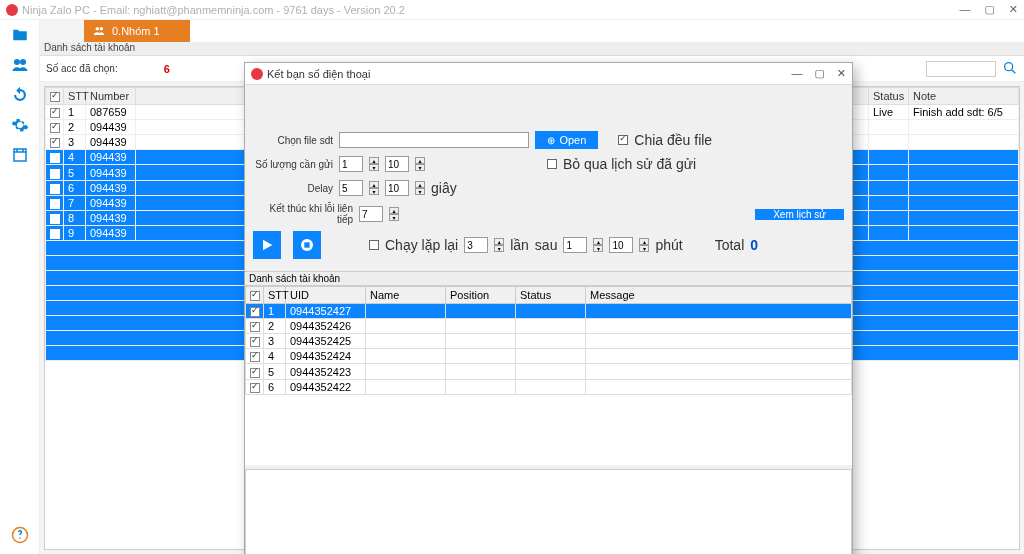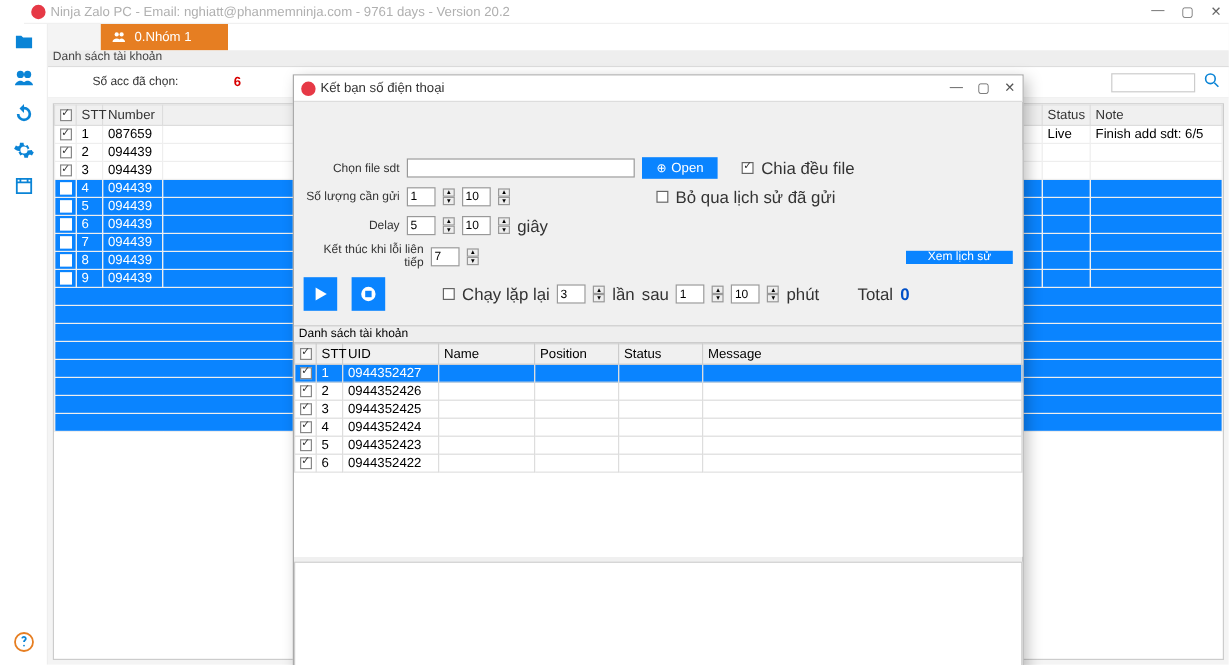--- a/index.html
+++ b/index.html
@@ -1,33 +1,33 @@
 <!DOCTYPE html>
 <html><head>
 <meta charset="utf-8">
 <style>
   * { box-sizing: border-box; font-family: "Segoe UI", Tahoma, sans-serif; font-size: 11px; }
   html,body { margin:0; padding:0; width:1024px; height:554px; background:#fff; overflow:hidden; }
-  .titlebar { height:20px; background:#fff; display:flex; align-items:center; padding:0 6px; color:#b0b0b0; font-size:10px; border-bottom:1px solid #f0f0f0;margin-left:20px;}
+  .titlebar { height:20px; background:#fff; display:flex; align-items:center; padding:0 6px; color:#b0b0b0; font-size:10px; border-bottom:1px solid #f0f0f0;}
   .titlebar .logo { width:12px; height:12px; border-radius:50%; background:#e63946; margin-right:4px; display:flex; align-items:center; justify-content:center; color:#fff; font-size:8px; }
   .titlebar .winbtns { margin-left:auto; display:flex; gap:14px; color:#666; }
   .titlebar .winbtns span { cursor:default; }
   .body { display:flex; height:calc(100% - 20px); }
   .sidebar { width:40px; background:#fff; border-right:1px solid #eee; display:flex; flex-direction:column; align-items:center; padding-top:4px; gap:8px;}
   .sidebar .ic { width:22px; height:22px; display:flex; align-items:center; justify-content:center; color:#0a84d6; font-size:16px; }
   .sidebar .ic svg { width:18px; height:18px; fill:#0a84d6; }
   .sidebar .bottom { margin-top:auto; margin-bottom:8px; }
   .tab-strip { height:22px; background:#fff; display:flex;margin-left:44px; }
   .tab { background:#e67e22; color:#fff; padding:0 30px 0 8px; display:flex; align-items:center; gap:6px; font-size:10px; }
   .tab .ticon { width:14px; height:14px; }
   .main { flex:1; display:flex; flex-direction:column; background:#f4f4f4; }
   .crumb { height:14px; background:#eee; color:#444; font-size:10px; padding:0 4px; border-bottom:1px solid #ddd;}
   .crumb2 { height:14px; background:#fff; color:#444; font-size:10px; padding:0 4px; border-bottom:1px solid #ddd;}
   .toolbar { height:26px; background:#fff; display:flex; align-items:center; padding:0 6px; gap:6px; border-bottom:1px solid #eee;}
-  .toolbar .lbl { font-size:10px; color:#333;margin-left:31px; }
+  .toolbar .lbl { font-size:10px; color:#333; }
   .toolbar .count { color:#d80000; font-weight:bold; margin-left:40px;}
   .toolbar .spacer { flex:1; }
   .toolbar .search { width:70px; height:16px; border:1px solid #ccc; }
   .toolbar .sicon svg { width:16px; height:16px; fill:#0a84d6; }
   .grid { flex:1; background:#fff; margin:4px; border:1px solid #ccc; position:relative; overflow:hidden; }
   .grid table { width:100%; border-collapse:collapse; font-size:10px; table-layout:fixed; }
   .grid th { background:#f0f0f0; border:1px solid #ddd; padding:2px 4px; text-align:left; font-weight:normal; color:#333; height:14px;}
   .grid td { border:1px solid #eee; padding:1px 4px; height:12px; overflow:hidden; white-space:nowrap; }
   .grid tr.sel td { background:#0a84ff; color:#fff; }
   .grid td.chk, .grid th.chk { width:18px; text-align:center; }

